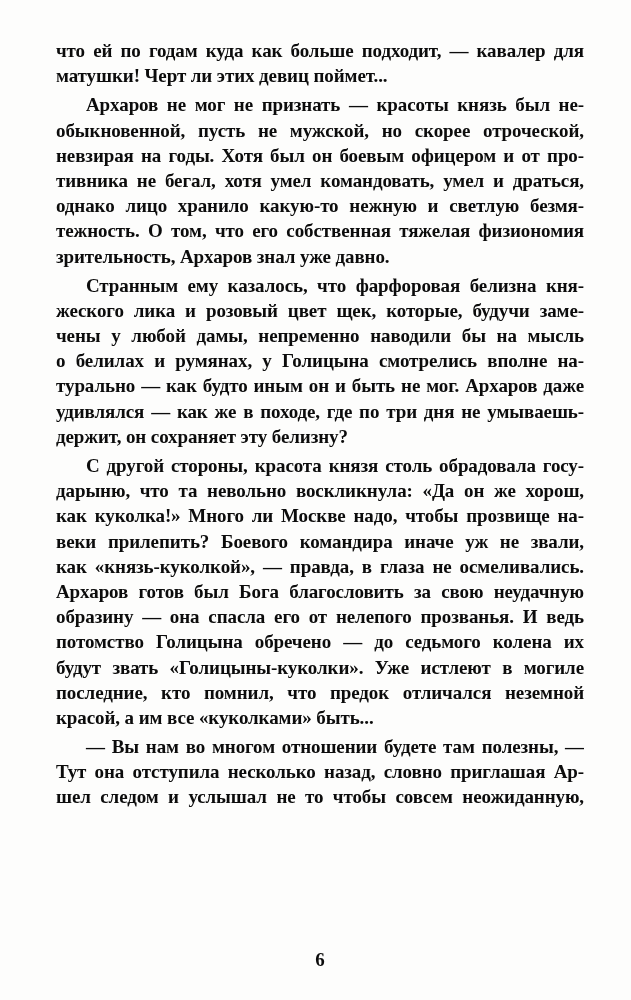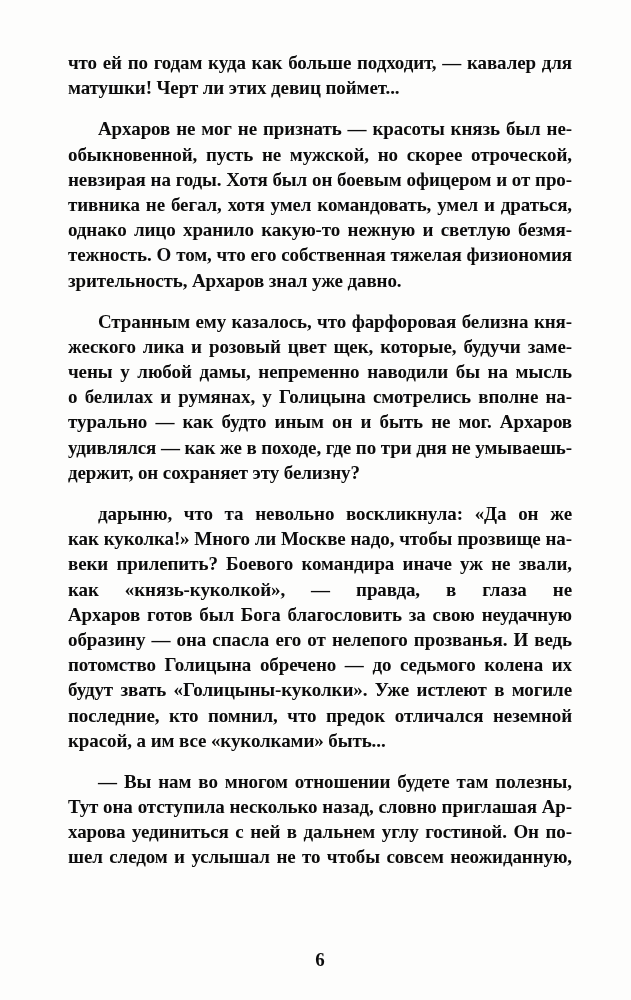--- a/index.html
+++ b/index.html
@@ -19,21 +19,21 @@
     position: absolute;
     inset: 0;
   }
   .text-block {
     position: absolute;
     left: 52px;
     top: 34px;
     width: 536px;
   }
   .para {
-    margin: 16px;
+    margin: 4px;
     padding: 0;
   }
   .line {
     height: 25.2px;
     line-height: 25.2px;
     font-size: 19px;
     font-weight: bold;
     letter-spacing: -0.1px;
     white-space: normal;
     text-align: justify;
@@ -81,32 +81,32 @@
       <div class="para indent">
         <div class="line">Странным ему казалось, что фарфоровая белизна кня-</div>
         <div class="line">жеского лика и розовый цвет щек, которые, будучи заме-</div>
         <div class="line">чены у любой дамы, непременно наводили бы на мысль</div>
         <div class="line">о белилах и румянах, у Голицына смотрелись вполне на-</div>
         <div class="line">турально — как будто иным он и быть не мог. Архаров даже</div>
         <div class="line">удивлялся — как же в походе, где по три дня не умываешь-</div>
         <div class="line last">держит, он сохраняет эту белизну?</div>
       </div>
       <div class="para indent">
+        <div class="line">С другой стороны, красота князя столь обрадовала госу-</div>
         <div class="line">дарыню, что та невольно воскликнула: «Да он же хорош,</div>
         <div class="line">как куколка!» Много ли Москве надо, чтобы прозвище на-</div>
         <div class="line">веки прилепить? Боевого командира иначе уж не звали,</div>
         <div class="line">как «князь-куколкой», — правда, в глаза не осмеливались.</div>
         <div class="line">Архаров готов был Бога благословить за свою неудачную</div>
         <div class="line">образину — она спасла его от нелепого прозванья. И ведь</div>
         <div class="line">потомство Голицына обречено — до седьмого колена их</div>
         <div class="line">будут звать «Голицыны-куколки». Уже истлеют в могиле</div>
         <div class="line">последние, кто помнил, что предок отличался неземной</div>
         <div class="line last">красой, а им все «куколками» быть...</div>
       </div>
       <div class="para indent">
         <div class="line">— Вы нам во многом отношении будете там полезны, —</div>
         <div class="line">Тут она отступила несколько назад, словно приглашая Ар-</div>
-        <div class="line">харова уединиться с ней в дальнем углу гостиной. Он по-</div>
         <div class="line">шел следом и услышал не то чтобы совсем неожиданную,</div>
       </div>
     </div>
   <div class="page-number">6</div>
 </div>
 
 </body></html>

